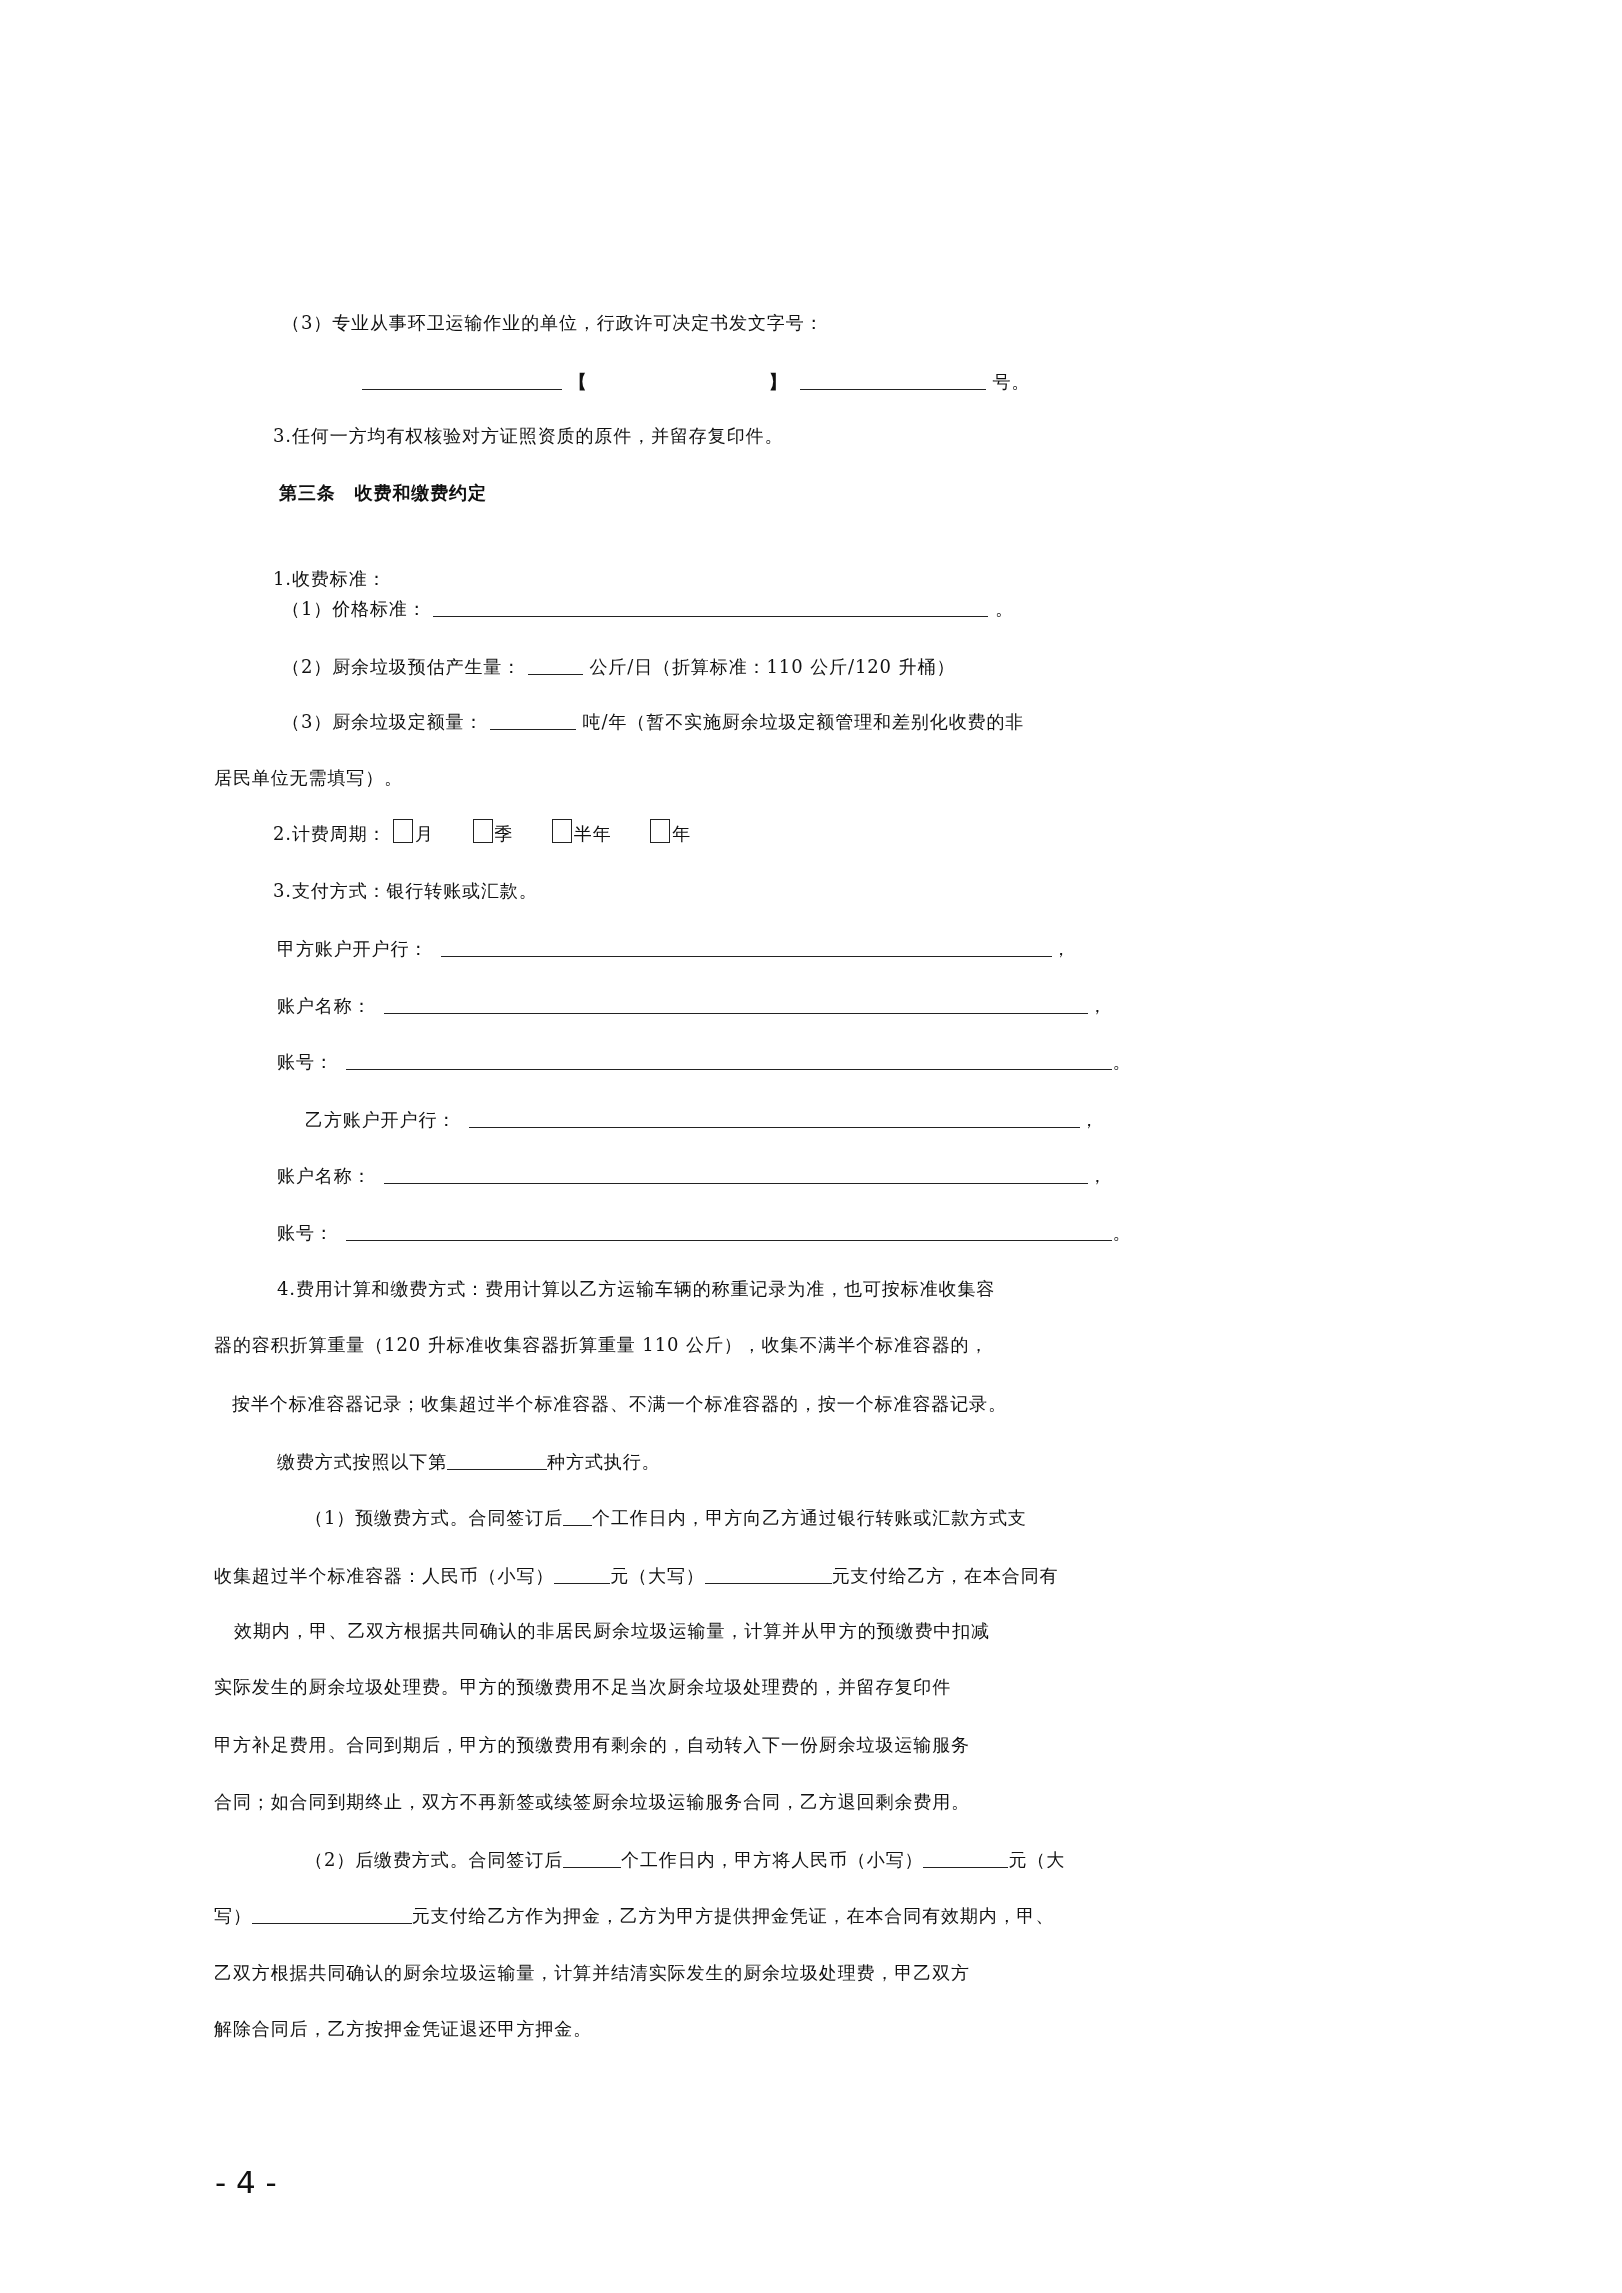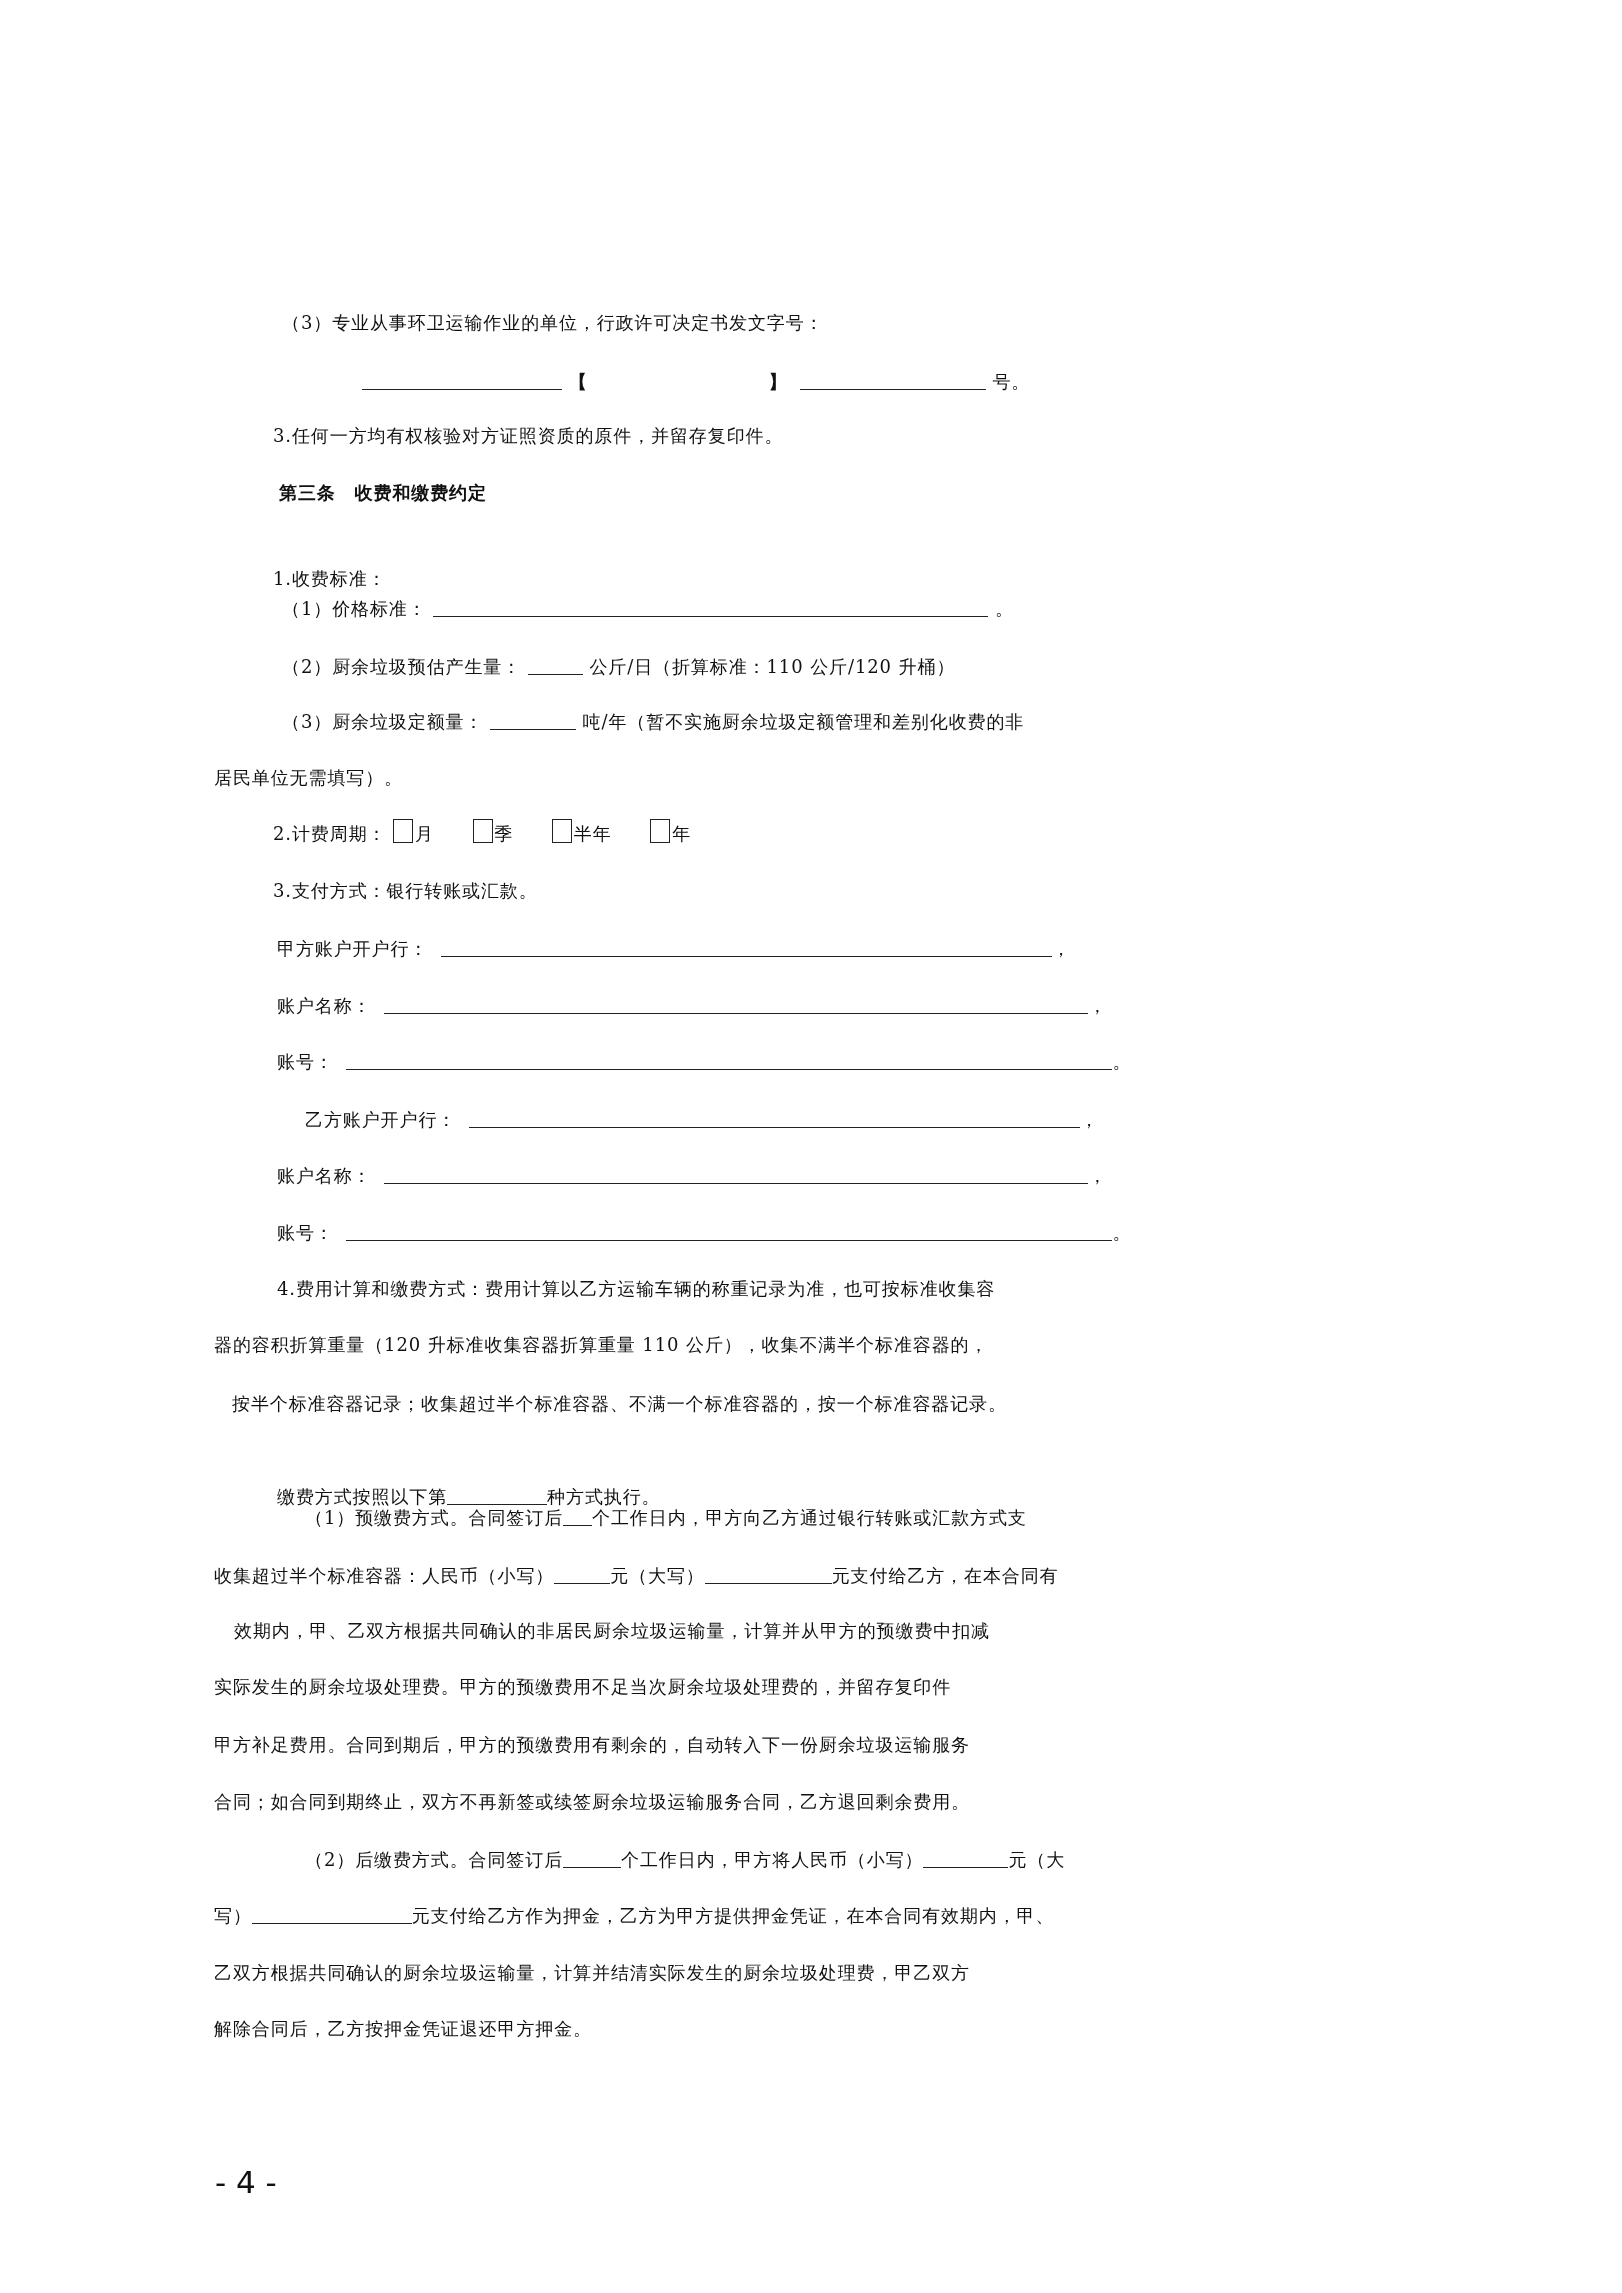--- a/index.html
+++ b/index.html
@@ -81,21 +81,21 @@
   <span>账户名称：</span><span class="blank" style="width:704px;margin-left:12.7px;"></span><span>，</span>
 </div>
 <div class="line" style="left:277px;top:1213px;">
   <span>账号：</span><span class="blank" style="width:766px;margin-left:12.7px;"></span><span>。</span>
 </div>
 
 <div class="line" style="left:277px;top:1271px;">4.费用计算和缴费方式：费用计算以乙方运输车辆的称重记录为准，也可按标准收集容</div>
 <div class="line" style="left:214px;top:1327px;">器的容积折算重量（120 升标准收集容器折算重量 110 公斤），收集不满半个标准容器的，</div>
 <div class="line" style="left:232px;top:1386px;">按半个标准容器记录；收集超过半个标准容器、不满一个标准容器的，按一个标准容器记录。</div>
 
-<div class="line" style="left:277px;top:1442px;margin-top:35px;">
+<div class="line" style="left:277px;top:1442px;">
   <span>缴费方式按照以下第</span><span class="blank" style="width:100px;"></span><span>种方式执行。</span>
 </div>
 
 <div class="line" style="left:305px;top:1498px;">
   <span>（1）预缴费方式。合同签订后</span><span class="blank" style="width:29px;"></span><span>个工作日内，甲方向乙方通过银行转账或汇款方式支</span>
 </div>
 <div class="line" style="left:214px;top:1556px;">
   <span>收集超过半个标准容器：人民币（小写）</span><span class="blank" style="width:56px;"></span><span>元（大写）</span><span class="blank" style="width:127px;"></span><span>元支付给乙方，在本合同有</span>
 </div>
 <div class="line" style="left:214px;top:1613px;margin-left:20px;">效期内，甲、乙双方根据共同确认的非居民厨余垃圾运输量，计算并从甲方的预缴费中扣减</div>

